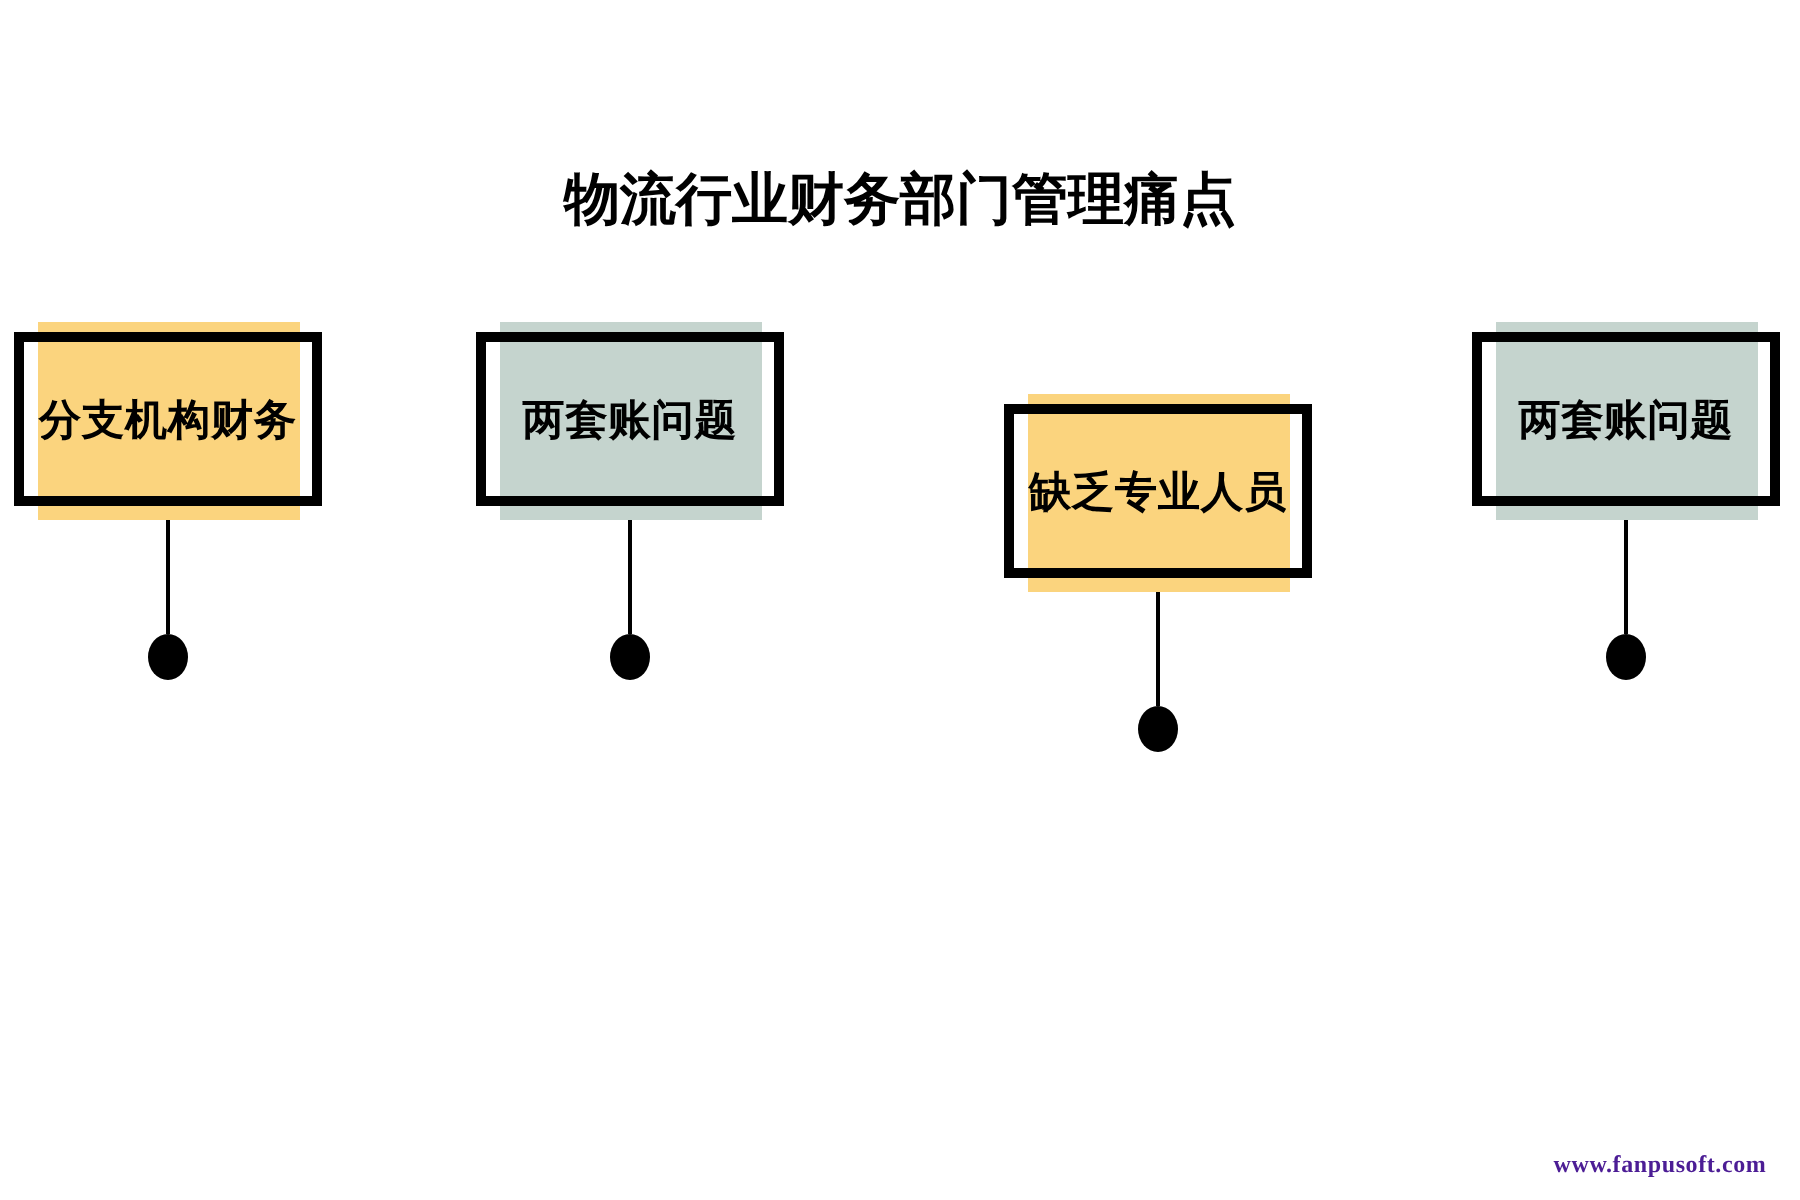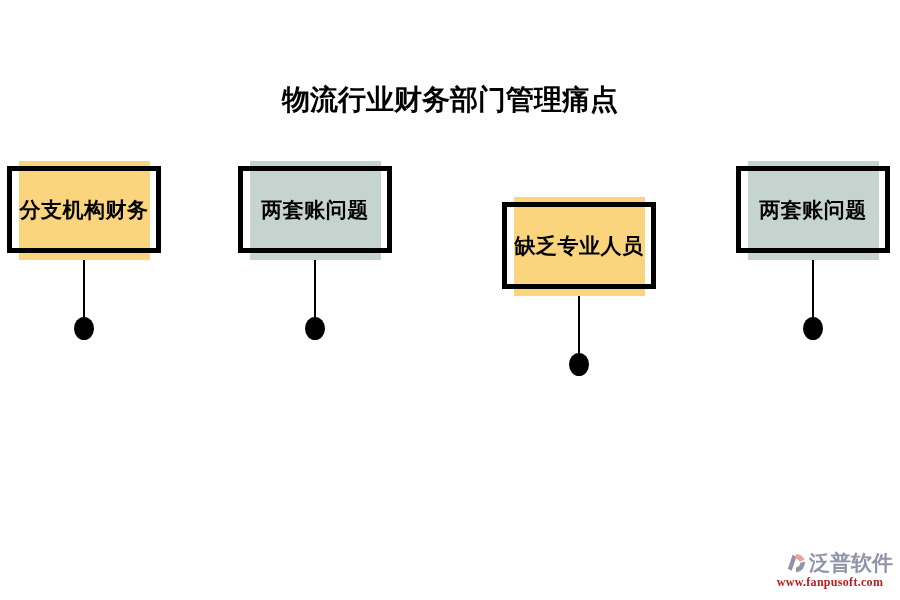--- a/index.html
+++ b/index.html
@@ -161,24 +161,16 @@
 
   <div class="pain-group g4">
     <div class="fill" style="background-color: rgb(197, 212, 206);"></div>
     <div class="frame" style="border-color: rgb(0, 0, 0);"></div>
     <div class="label">两套账问题</div>
     <div class="stem" style="background-color: rgb(0, 0, 0);"></div>
     <div class="dot" style="background-color: rgb(0, 0, 0);"></div>
   </div>
 
   <div class="watermark">
-    <div class="brand-row">
-      <svg class="logo-svg" viewBox="0 0 24 24" aria-hidden="true">
-        <path d="M4 18 L9 3.5 L13 5.5 L8 20 Z" style="fill: rgb(143, 148, 168);"></path>
-        <path d="M12.5 2.5 a10 10 0 0 1 9 6.2 l-5 2 a6 6 0 0 0 -5 -3.4 Z" style="fill: rgb(232, 163, 155);"></path>
-        <path d="M21.8 10.5 a10 10 0 0 1 -9.3 11.3 l0.2 -5.2 a5 5 0 0 0 4.2 -4.8 Z" style="fill: rgb(143, 148, 168);"></path>
-      </svg>
-      <span class="brand-name" style="color: rgb(143, 148, 168);">泛普软件</span>
-    </div>
-    <div class="brand-url" style="color: #b91c1c;">www.fanpusoft.com</div>
+    <div class="brand-url" style="color: #4c1d95;">www.fanpusoft.com</div>
   </div>
 
 </div>
 
 </body></html>

